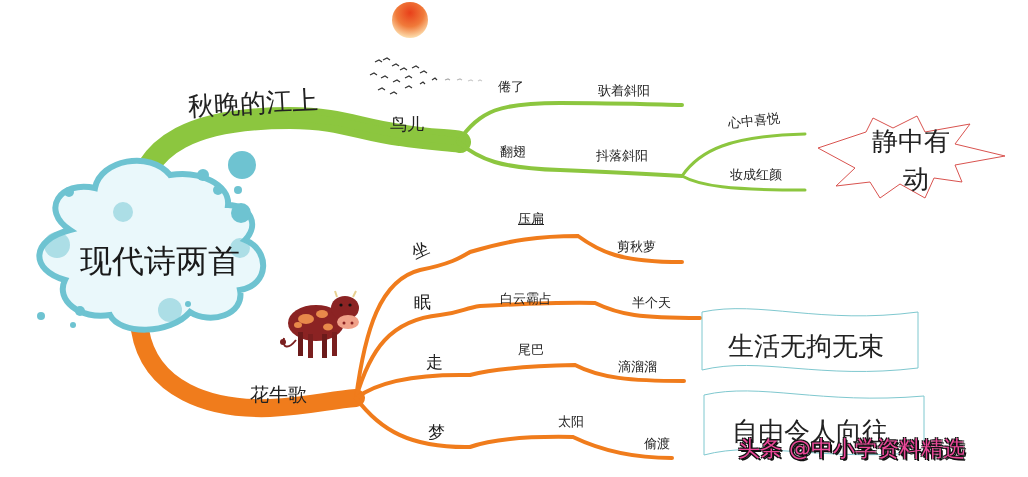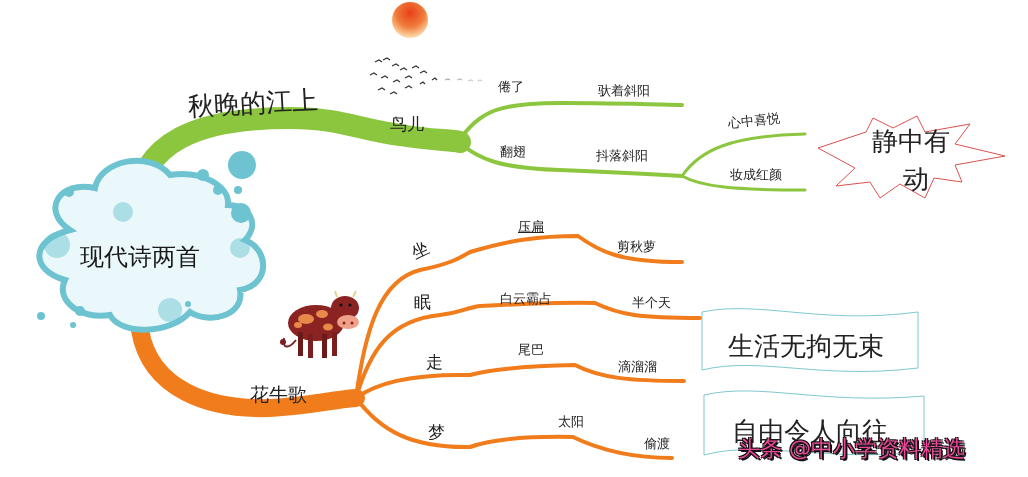--- a/index.html
+++ b/index.html
@@ -1,20 +1,20 @@
 <!DOCTYPE html>
 <html><head>
 <meta charset="utf-8">
 <style>
   html, body { margin: 0; padding: 0; background: #ffffff; }
   body { width: 1028px; height: 477px; overflow: hidden; position: relative; font-family: "DejaVu Sans", "Liberation Sans", sans-serif; }
   #canvas { position: absolute; left: 0; top: 0; width: 1028px; height: 477px; }
   .lbl { position: absolute; color: #222; white-space: nowrap; line-height: 1; font-family: "DejaVu Serif", "Liberation Serif", serif; }
   .l-branch { font-size: 26px; }
-  .l-root { font-size: 24px; color: #1a1a1a; }
+  .l-root { font-size: 32px; color: #1a1a1a; }
   .l-sub { font-size: 17px; }
   .l-leaf { font-size: 13px; }
   .l-leaf2 { font-size: 13px; }
   .l-big { font-size: 26px; }
   .watermark { position: absolute; left: 738px; top: 434px; font-size: 22px; color: #ec4899; font-family: "DejaVu Sans", sans-serif;
     text-shadow: -1px -1px 0 #111, 1px -1px 0 #111, -1px 1px 0 #111, 1px 1px 0 #111, 2px 2px 0 #111; letter-spacing: 0px; }
 </style>
 </head>
 <body>
 
@@ -135,21 +135,21 @@
 <div class="lbl l-leaf" style="left:500px; top:145px;">翻翅</div>
 <div class="lbl l-leaf" style="left:596px; top:149px;">抖落斜阳</div>
 <div class="lbl l-leaf2" style="left:728px; top:114px; transform: rotate(-6deg);">心中喜悦</div>
 <div class="lbl l-leaf2" style="left:730px; top:168px;">妆成红颜</div>
 
 <div class="lbl l-big" style="left:872px; top:128px;">静中有</div>
 <div class="lbl l-big" style="left:903px; top:166px;">动</div>
 
 <div class="lbl l-branch" style="left:250px; top:385px; font-size:19px;">花牛歌</div>
 <div class="lbl l-sub" style="left:412px; top:242px; transform: rotate(-25deg);">坐</div>
-<div class="lbl l-leaf" style="left:518px; top:220px;text-decoration:underline;">压扁</div>
+<div class="lbl l-leaf" style="left:518px; top:212px;text-decoration:underline;">压扁</div>
 <div class="lbl l-leaf2" style="left:617px; top:240px;">剪秋萝</div>
 <div class="lbl l-sub" style="left:414px; top:294px;">眠</div>
 <div class="lbl l-leaf" style="left:500px; top:292px;">白云霸占</div>
 <div class="lbl l-leaf2" style="left:632px; top:296px;">半个天</div>
 <div class="lbl l-sub" style="left:426px; top:354px;">走</div>
 <div class="lbl l-leaf" style="left:518px; top:343px;">尾巴</div>
 <div class="lbl l-leaf2" style="left:618px; top:360px;">滴溜溜</div>
 <div class="lbl l-sub" style="left:428px; top:424px;">梦</div>
 <div class="lbl l-leaf" style="left:515px; top:415px;margin-left:43px;">太阳</div>
 <div class="lbl l-leaf2" style="left:622px; top:437px;margin-left:22px;">偷渡</div>

